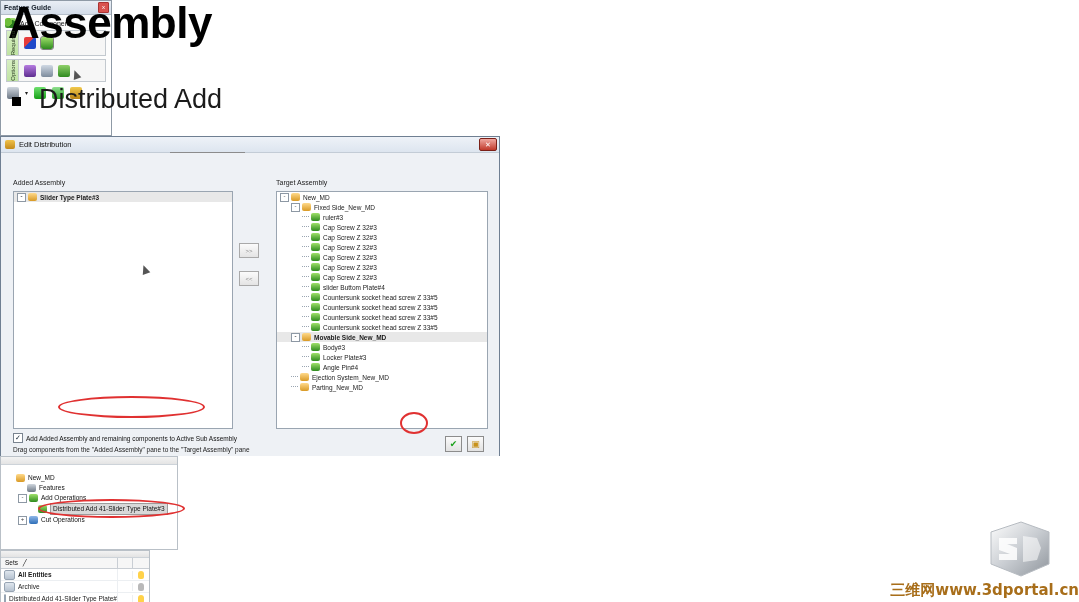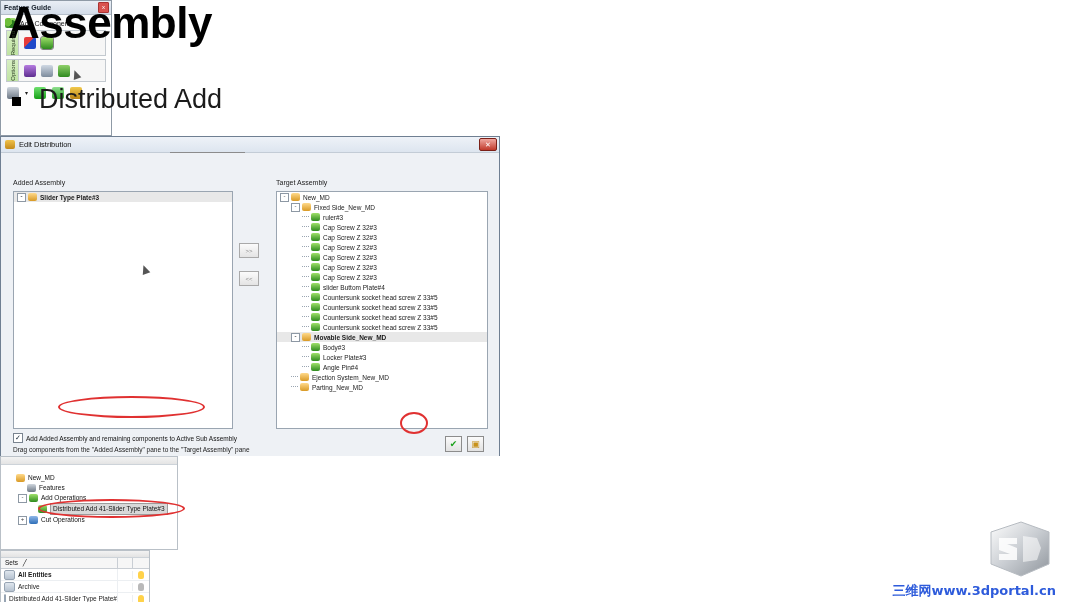--- a/index.html
+++ b/index.html
@@ -122,21 +122,21 @@
   .set-gap{width:14px;border-left:1px solid #eceff2;height:100%;}
 
   
   .cursor{position:absolute;width:0;height:0;}
   .cursor::before{content:"";position:absolute;width:0;height:0;
      border-left:4px solid transparent;border-right:4px solid transparent;
      border-bottom:9px solid #555;transform:rotate(-20deg);}
 
   
   #logo{right:22px;bottom:22px;width:80px;height:62px;}
-  #wm-text{right:23px;bottom:2px;font-size:13px;font-weight:bold;color:#1d4ed8;
+  #wm-text{right:0;bottom:2px;font-size:15px;font-weight:bold;color:#a16207;
      letter-spacing:0px;font-family:"DejaVu Sans",sans-serif;opacity:.92;}
 </style>
 </head>
 <body>
 
 <div class="abs" id="slide-title">Assembly</div>
 
 <div class="abs" id="bullet-row">
   <span id="bullet-mark"></span>
   <span id="bullet-text">Distributed Add</span>

